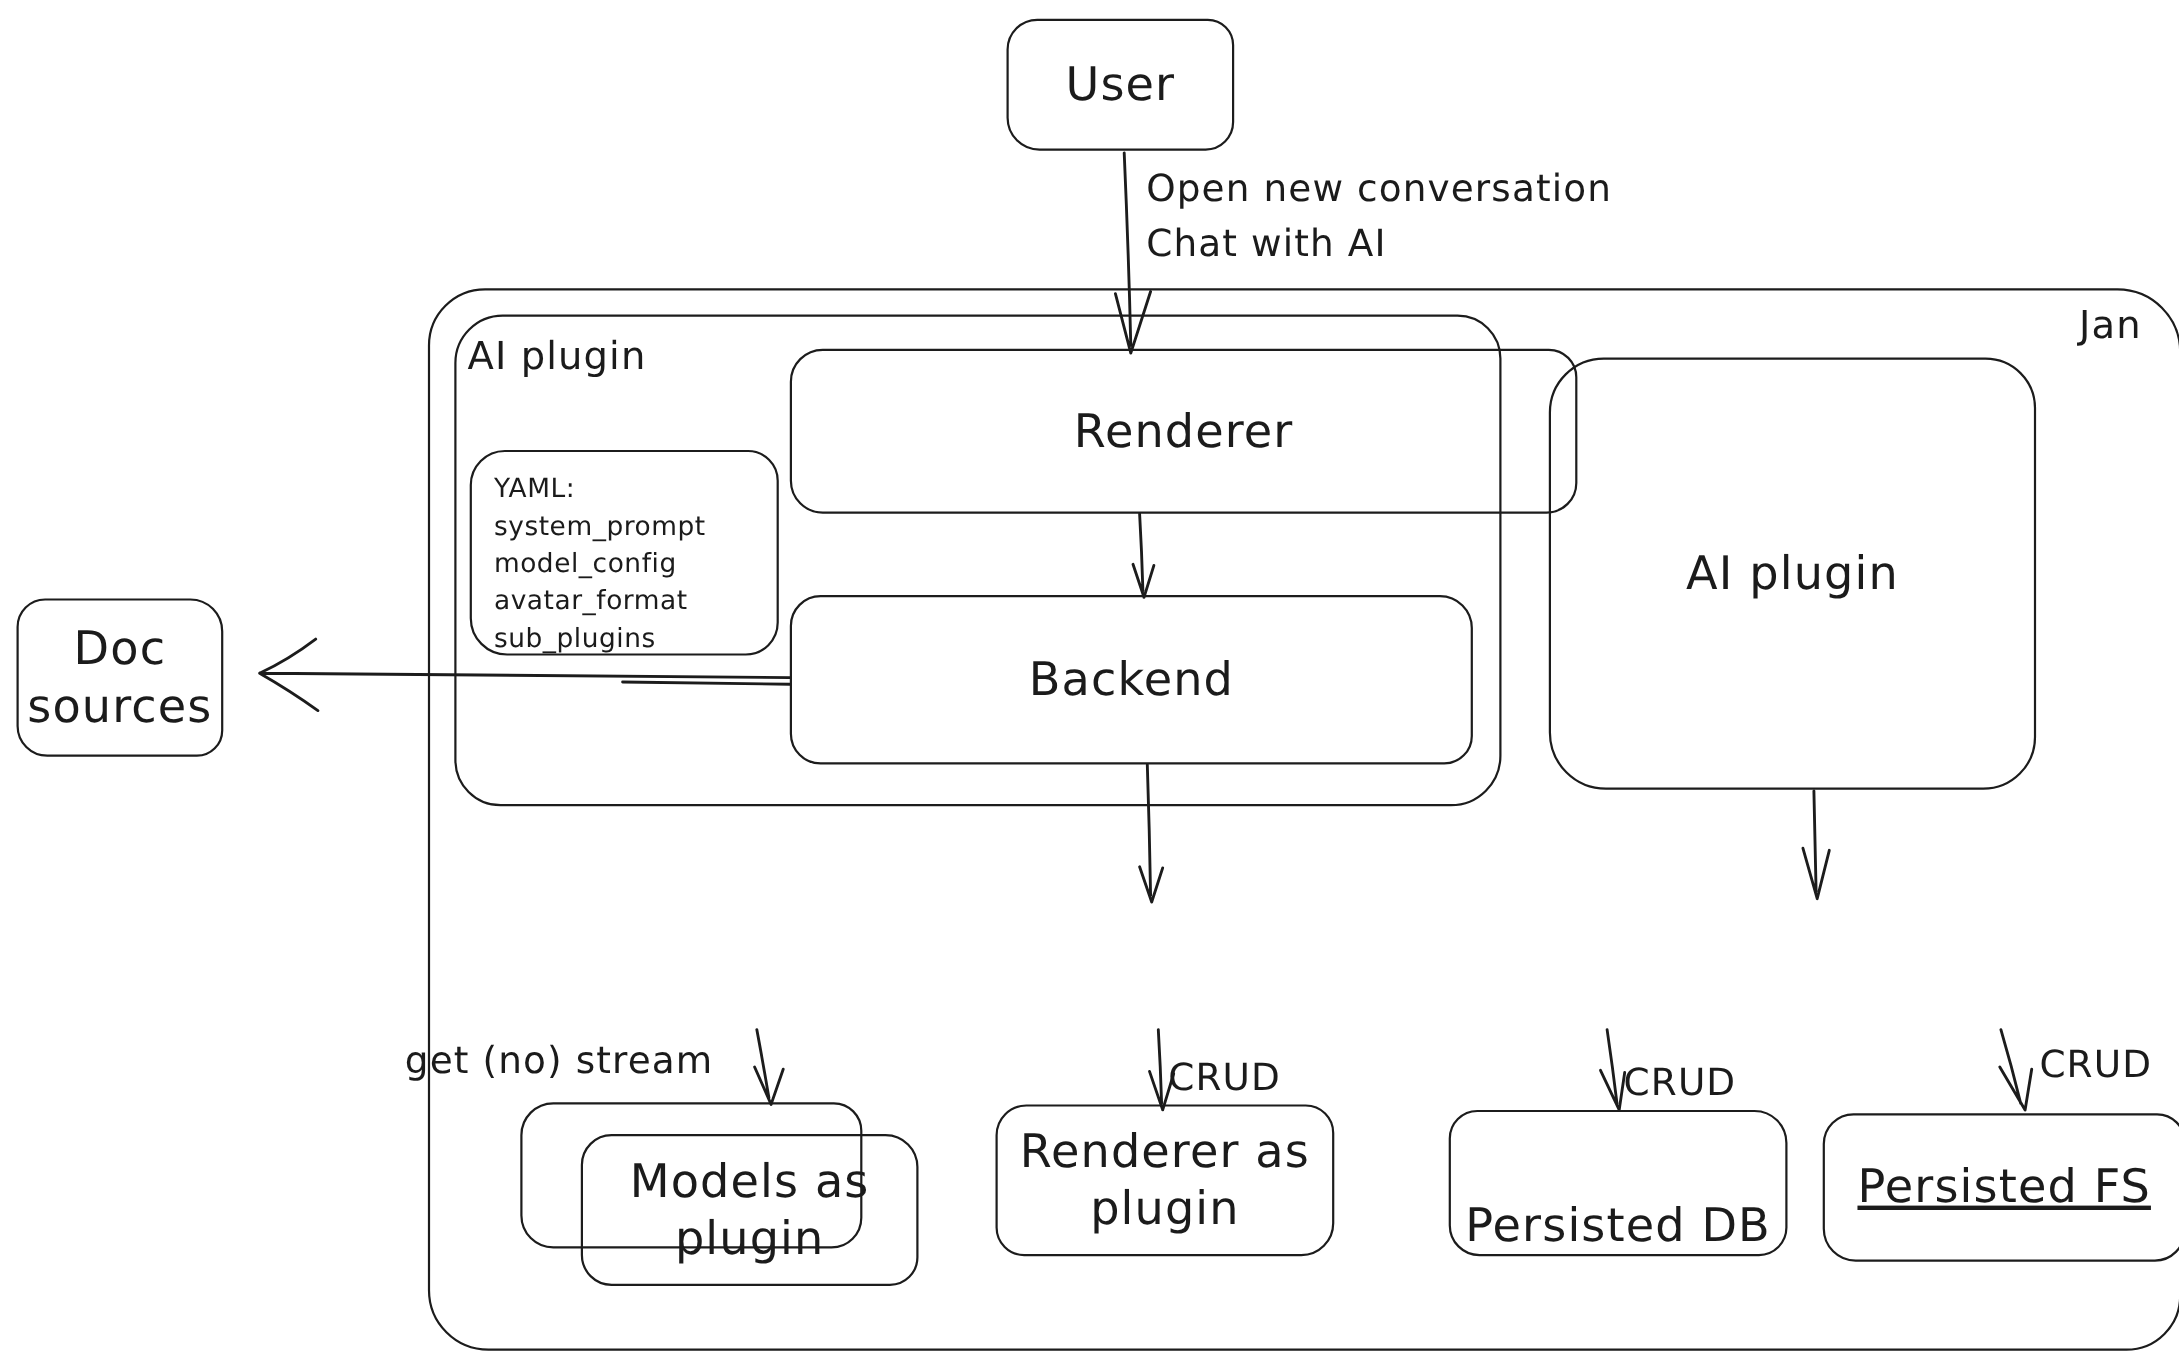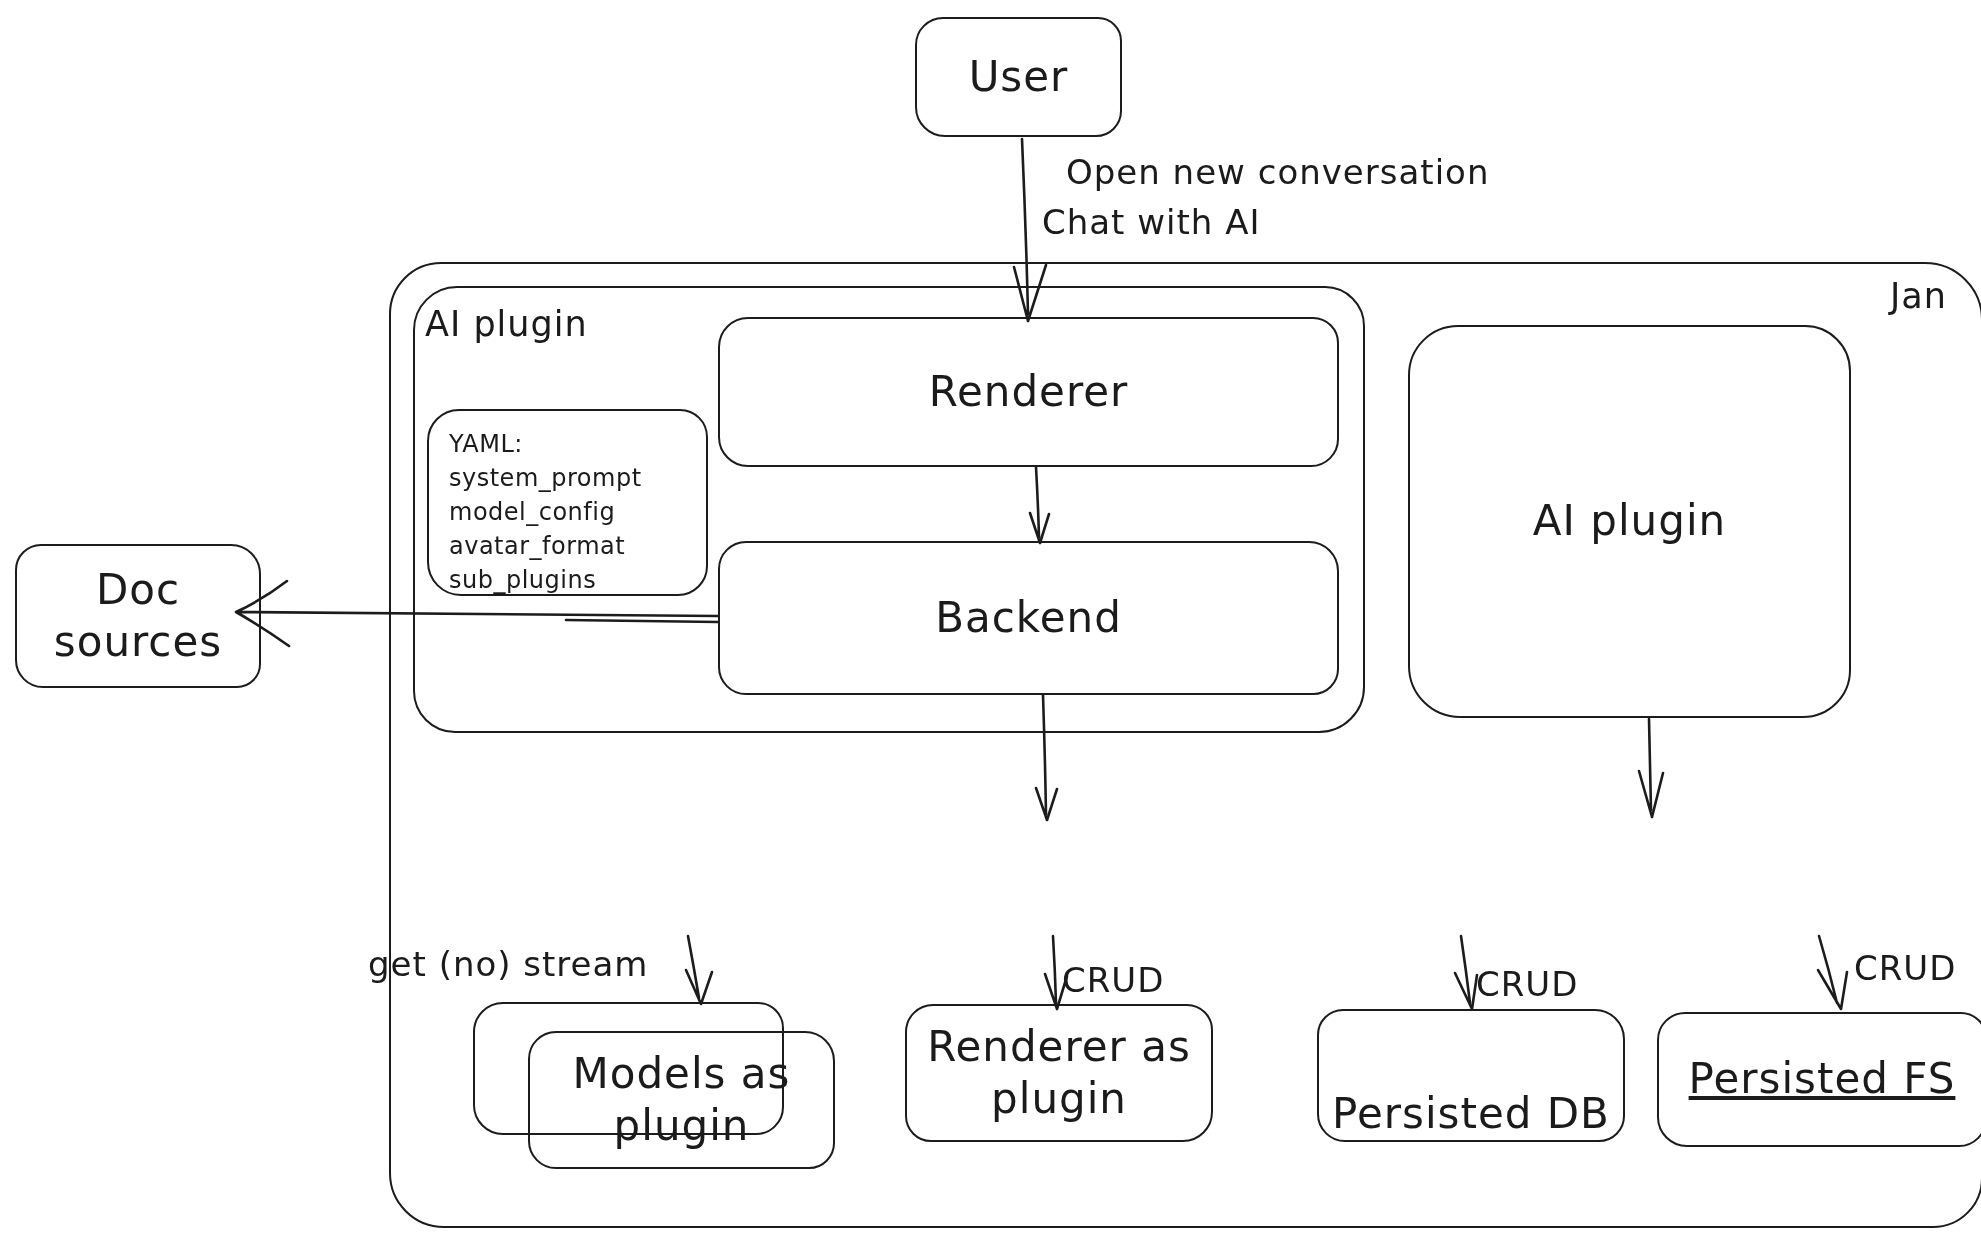--- a/index.html
+++ b/index.html
@@ -74,33 +74,33 @@
   </div>
 
   <div class="box" style="left:413px;top:286px;width:952px;height:447px;border-radius:44px 40px 46px 42px;">
     <span class="container-lbl" style="top:16px;left:10px;">AI plugin</span>
   </div>
 
   <div class="box" style="left:915px;top:17px;width:207px;height:120px;border-radius:28px 24px 26px 30px;">
     <span class="lbl">User</span>
   </div>
 
-  <div class="box" style="left:15px;top:544px;width:246px;height:144px;border-radius:26px 30px 24px 28px;">
+  <div class="box" style="left:15px;top:544px;width:188px;height:144px;border-radius:26px 30px 24px 28px;">
     <span class="lbl" style="padding:0 2px;">Doc sources</span>
   </div>
 
   <div class="box note" style="left:427px;top:409px;width:281px;height:187px;border-radius:32px 28px 30px 34px;">
     <span class="note-line">YAML:</span>
     <span class="note-line">system_prompt</span>
     <span class="note-line">model_config</span>
     <span class="note-line">avatar_format</span>
     <span class="note-line">sub_plugins</span>
   </div>
 
-  <div class="box" style="left:718px;top:317px;width:621px;height:150px;border-radius:30px 26px 28px 30px;">
+  <div class="box" style="left:718px;top:317px;width:716px;height:150px;border-radius:30px 26px 28px 30px;">
     <span class="lbl">Renderer</span>
   </div>
 
   <div class="box" style="left:718px;top:541px;width:621px;height:154px;border-radius:28px 30px 26px 28px;">
     <span class="lbl">Backend</span>
   </div>
 
   <div class="box" style="left:1408px;top:325px;width:443px;height:393px;border-radius:50px 46px 48px 52px;">
     <span class="lbl">AI plugin</span>
   </div>
@@ -116,20 +116,20 @@
   </div>
 
   <div class="box" style="left:1317px;top:1009px;width:308px;height:133px;border-radius:26px 30px 26px 28px;align-items:flex-end;">
     <span class="lbl">Persisted DB</span>
   </div>
 
   <div class="box" style="left:1657px;top:1012px;width:330px;height:135px;border-radius:28px 26px 28px 30px;text-decoration:underline;">
     <span class="lbl">Persisted FS</span>
   </div>
 
-  <div class="edge-lbl" style="left:1042px;top:152px;margin-left:24px;">Open new conversation</div>
+  <div class="edge-lbl" style="left:1042px;top:152px;">Open new conversation</div>
   <div class="edge-lbl" style="left:1042px;top:202px;">Chat with AI</div>
   <div class="edge-lbl" style="left:368px;top:944px;">get (no) stream</div>
   <div class="edge-lbl" style="left:1062px;top:960px;">CRUD</div>
   <div class="edge-lbl" style="left:1476px;top:964px;">CRUD</div>
   <div class="edge-lbl" style="left:1854px;top:948px;">CRUD</div>
 
 </div>
 
 </body></html>

